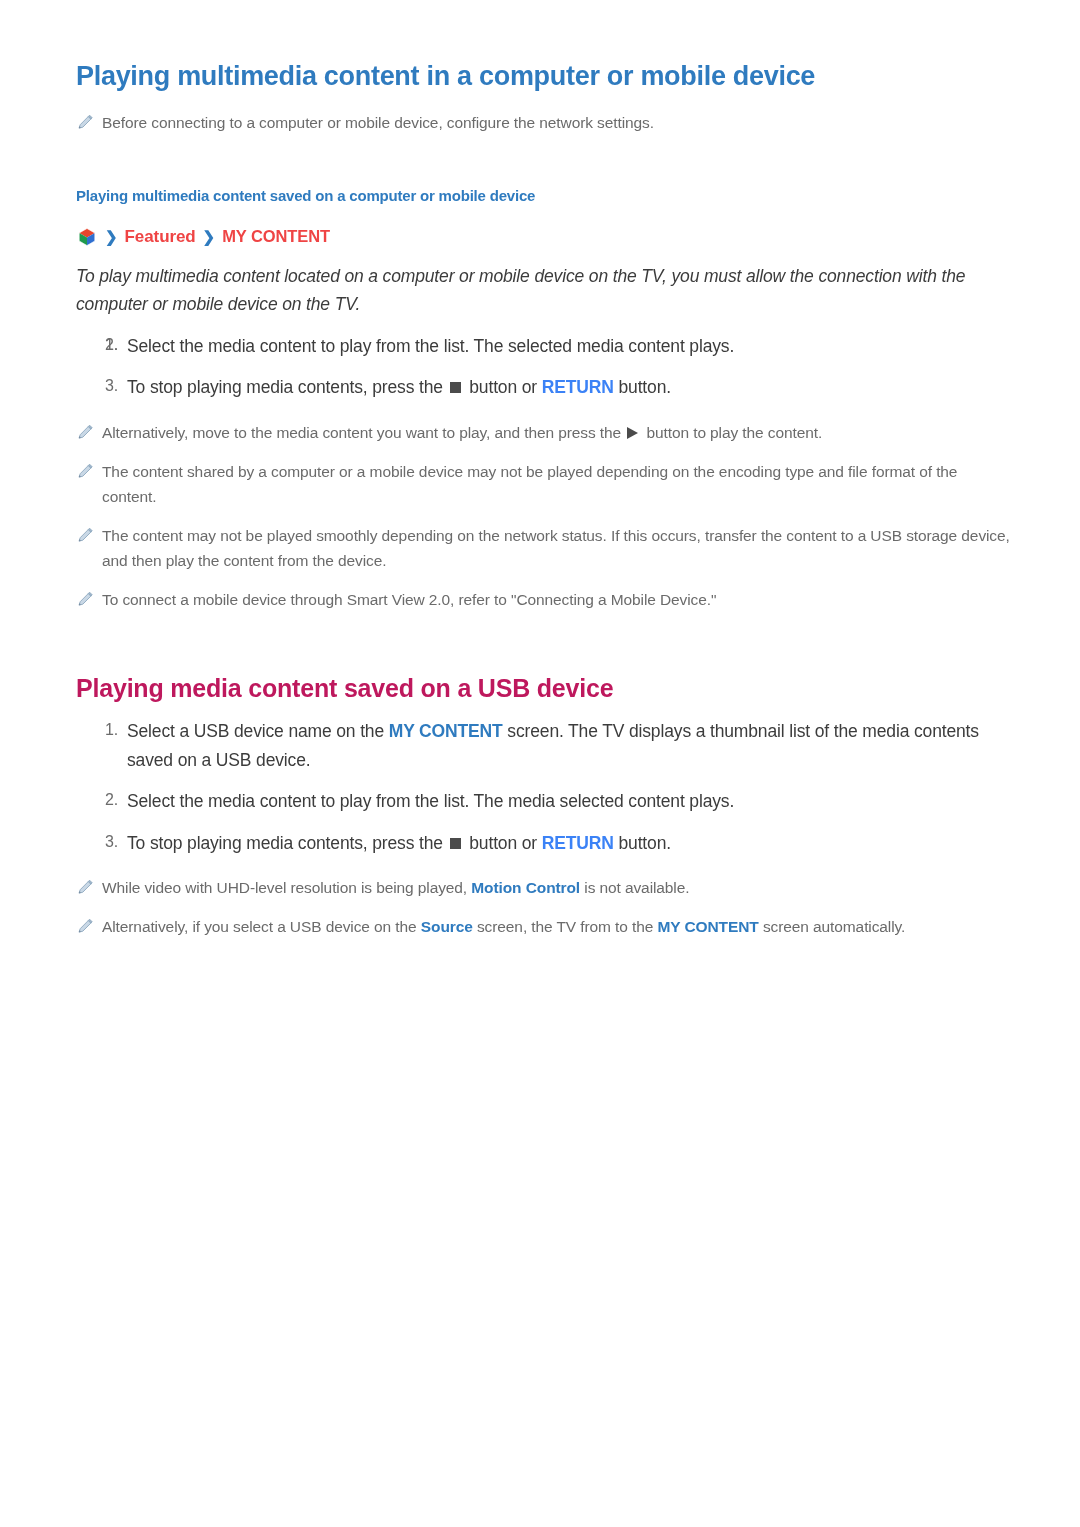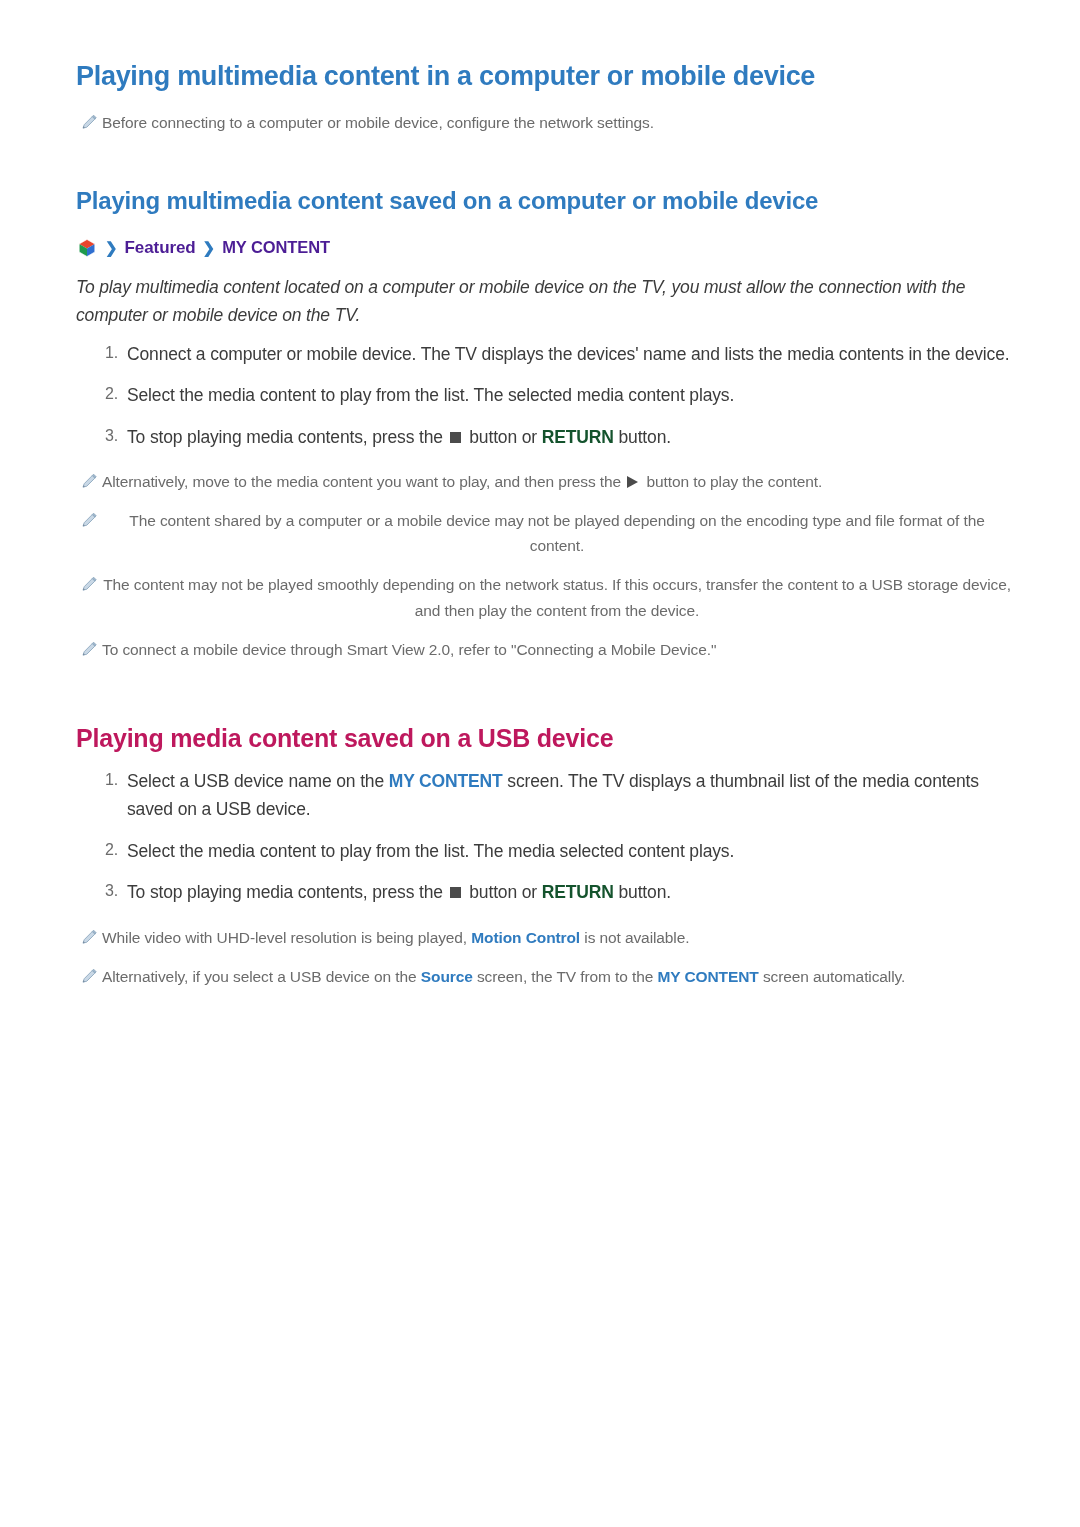--- a/index.html
+++ b/index.html
@@ -30,40 +30,39 @@
 
   h1.title {
     font-size: 27px;
     font-weight: bold;
     color: #2f7bbf;
     margin: 0 0 16px 0;
     letter-spacing: -0.3px;
     line-height: 1.25;
   }
   h2.subtitle {
-    font-size: 24px;
+    font-size: 15px;
     font-weight: bold;
     color: #2f7bbf;
     margin: 52px 0 14px 0;
     letter-spacing: -0.2px;
   }
   h1.title2 {
     font-size: 25px;
     font-weight: bold;
     color: #be185d;
     margin: 62px 0 14px 0;
     letter-spacing: -0.2px;
   }
 
   
   .note {
     display: flex;
     align-items: flex-start;
     margin: 8px 0 0 0;
-    text-align: center;
   }
   .note .pencil {
     width: 26px;
     min-width: 26px;
     padding-top: 3px;
   }
   .note .ntext {
     font-size: 15.5px;
     color: #6b6b6b;
     line-height: 1.62;
@@ -94,21 +93,21 @@
     display: inline-block;
   }
   .bc-sep {
     color: #2f7bbf;
     font-size: 15px;
     font-weight: bold;
     line-height: 1;
   }
   .bc-item {
     font-size: 17px;
-    color: #4c1d95;
+    color: #ef4444;
     font-weight: bold;
     letter-spacing: -0.1px;
     text-align: center;
   }
   .bc-item.caps {
     font-size: 16.5px;
   }
 
   
   ol.steps {
@@ -131,21 +130,21 @@
     position: absolute;
     left: 12px;
     top: 0;
     width: 30px;
     text-align: right;
     color: #6b6b6b;
     font-size: 16px;
   }
 
   .kw { color: #2f7bbf; font-weight: bold; }
-  .kw-dark { color: #14532d; font-weight: bold; }
+  .kw-dark { color: #3b82f6; font-weight: bold; }
 
   
   .stopbtn {
     display: inline-block;
     width: 11px;
     height: 11px;
     background: #4b4b4b;
     margin: 0 4px 0 2px;
     position: relative;
     top: 0px;
@@ -199,21 +198,20 @@
       <span class="bc-item">Featured</span>
       <span class="bc-sep">❯</span>
       <span class="bc-item caps">MY CONTENT</span>
     </div>
 
     <p class="body">To play multimedia content located on a computer or mobile device on the TV, you must allow the connection with the computer or mobile device on the TV.</p>
 
     <ol class="steps">
       <li>
         <span class="num">1.</span>
-        <span>Connect a computer or mobile device. The TV displays the devices' name and lists the media contents in the device.</span>
       </li>
       <li>
         <span class="num">2.</span>
         <span>Select the media content to play from the list. The selected media content plays.</span>
       </li>
       <li>
         <span class="num">3.</span>
         <span>To stop playing media contents, press the</span>
         <span class="stopbtn"></span>
         <span>button or</span>

